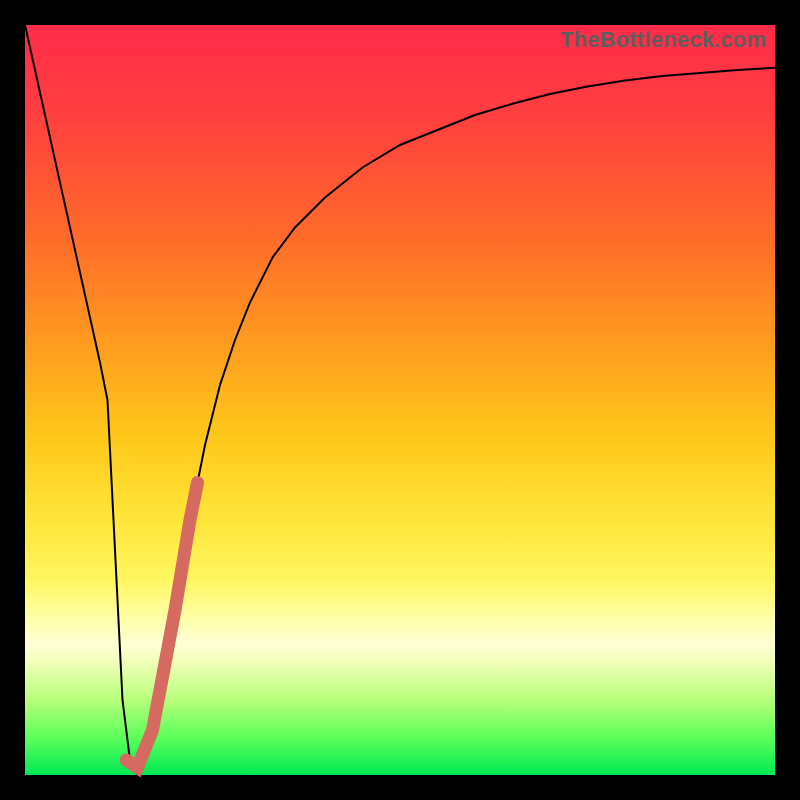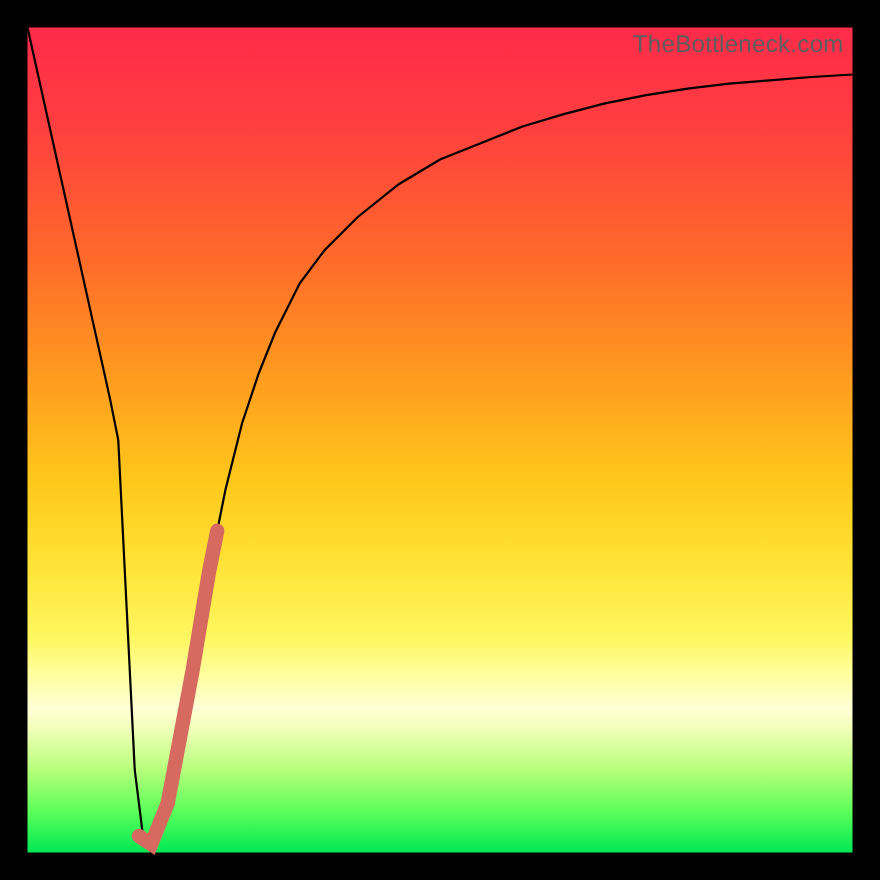--- a/index.html
+++ b/index.html
@@ -37,21 +37,21 @@
       #b6ff7a 90%,
       #5cff5a 95%,
       #00e853 100%);
   }
   .watermark {
     position: absolute;
     top: 2px;
     right: 8px;
     color: #5d5d5d;
     font-size: 22px;
-    font-weight: 400;
+    font-weight: 700;
     letter-spacing: 0.2px;
     z-index: 5;
     text-align: center;
   }
   svg.curve {
     position: absolute;
     left: 0;
     top: 0;
     width: 750px;
     height: 750px;

